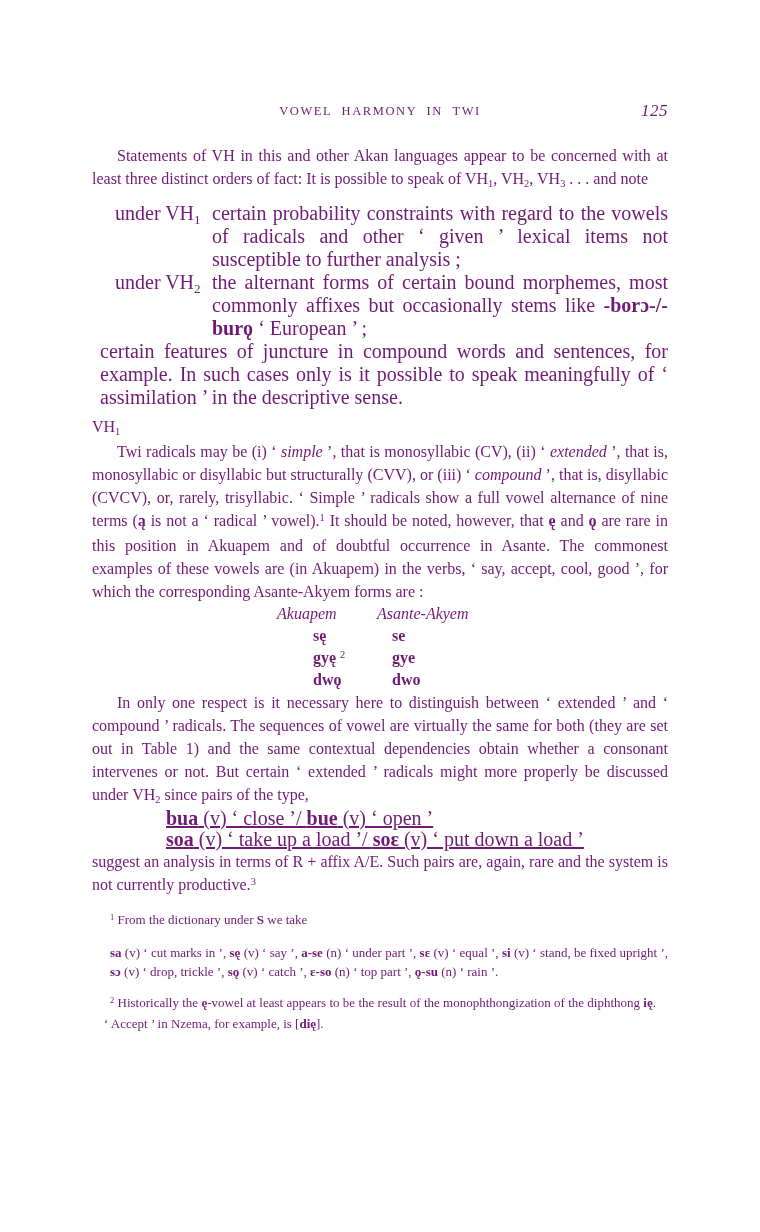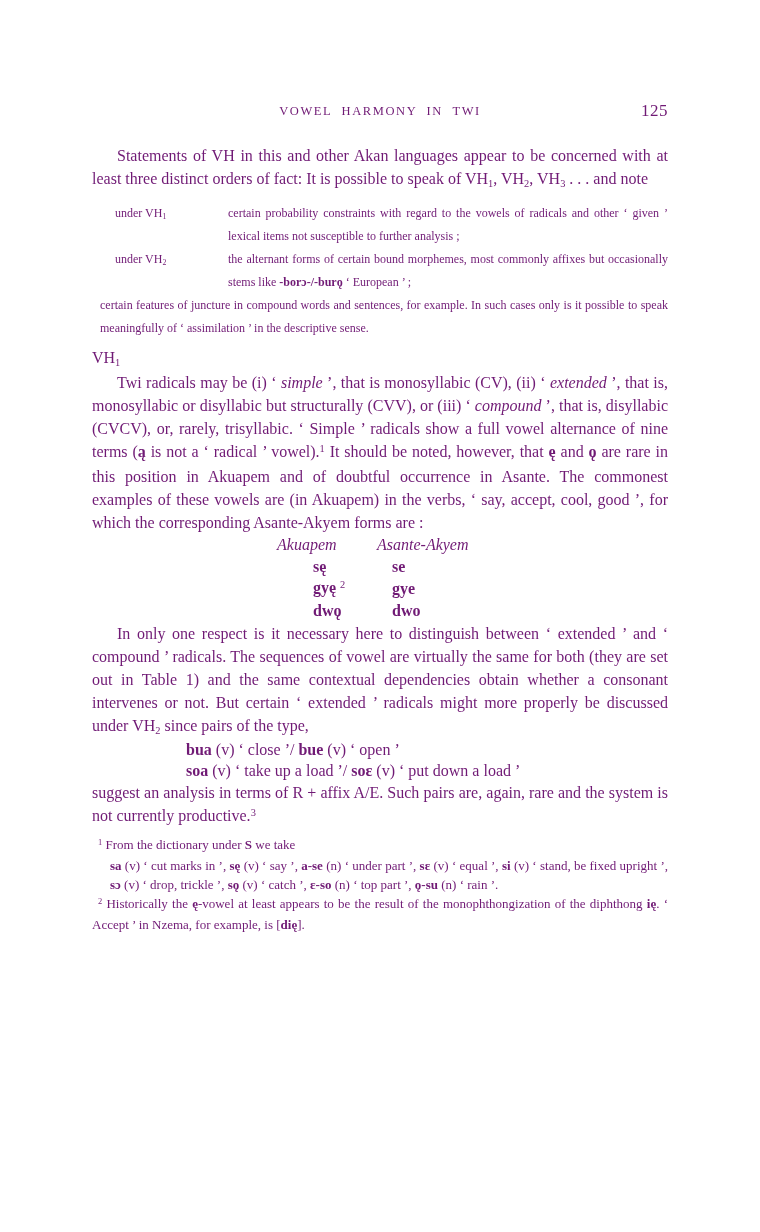--- a/index.html
+++ b/index.html
@@ -24,65 +24,66 @@
     word-spacing: 5px;
     height: 17px;
     font-weight: 500;
   }
   .head-pageno {
     position: absolute;
     right: 0; top: -3px;
     font-size: 17px;
     letter-spacing: 0.5px;
     word-spacing: normal;
+    font-style: italic;
   }
 
   
   .body-para {
     margin: 0;
     font-size: 16px;
     line-height: 23px;
     text-align: justify;
   }
   .indent { text-indent: 25px; }
   .para-first { margin-top: 23px; }
 
   
   .vh-list { margin-top: 10px; }
-  .vh-item { display: flex; font-size: 12px; line-height: 23px; gap: 16px; }
+  .vh-item { display: flex; font-size: 20px; line-height: 23px; }
   .vh-label {
     flex: 0 0 112px;
     box-sizing: border-box;
     padding-left: 23px;
     white-space: nowrap;
   }
   .vh-text { flex: 1; text-align: justify; margin-left: 8px; }
 
   .section-heading {
     margin: 6px 0 0 0;
     font-size: 16px;
     line-height: 23px;
     font-weight: normal;
   }
 
   
   .vh-table { margin-left: 185px; font-size: 16px; }
-  .vh-row { display: flex; height: 22px; line-height: 22px; align-items: center; }
+  .vh-row { display: flex; height: 22px; line-height: 22px; }
   .vh-row .c1 { width: 100px; box-sizing: border-box; }
   .vh-row.data .c1 { padding-left: 36px; }
   .vh-row.data .c2 { padding-left: 15px; }
   .vh-head { font-style: italic; }
 
   
-  .examples { margin-left: 94px; font-size: 16px; line-height: 21px; }
+  .examples { margin-left: 74px; font-size: 20px; line-height: 21px; text-decoration: underline; }
   .example-line { display: block; }
 
   
   .footnotes { margin-top: 6px; font-size: 13px; line-height: 19px; }
-  .footnote { margin: 0; text-align: justify; text-indent: 6px; }
+  .footnote { margin: 12px; text-align: justify; text-indent: 6px; }
   .fn-dict { margin-left: 18px; text-align: justify; }
 
   
   .page-footer {
     margin-top: 5px;
     display: flex;
     justify-content: space-between;
     align-items: baseline;
   }
   .footer-left { font-size: 11.5px; letter-spacing: 1.1px; }

